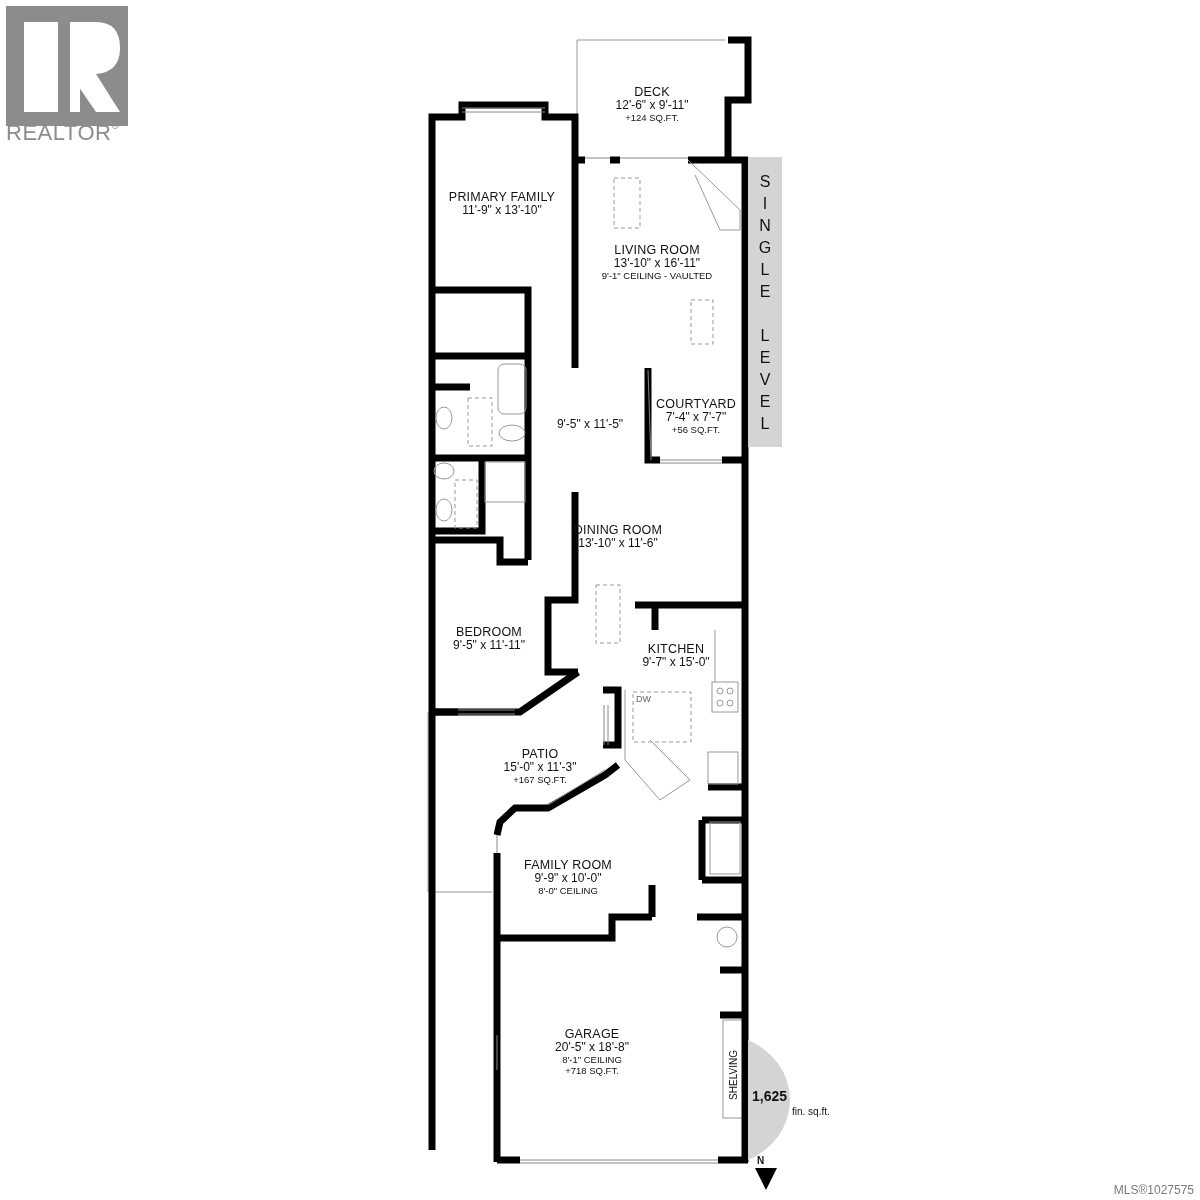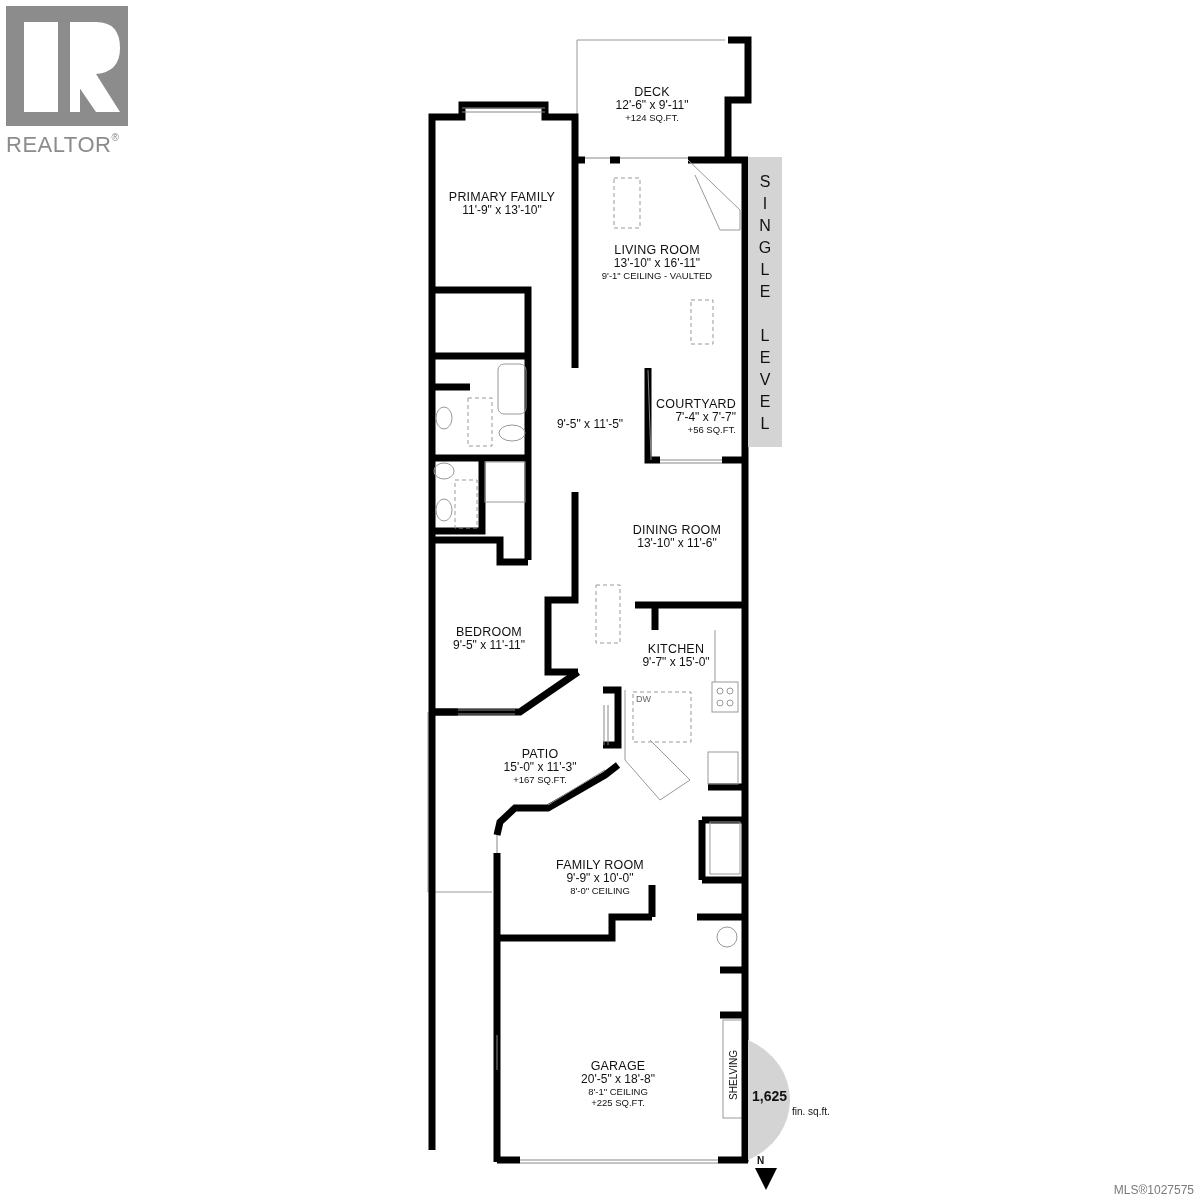--- a/index.html
+++ b/index.html
@@ -4,21 +4,21 @@
 <style>
   html, body { margin: 0; padding: 0; background: #ffffff; }
   body { width: 1200px; height: 1200px; position: relative; overflow: hidden;
          font-family: "Liberation Sans", "DejaVu Sans", sans-serif; color: #111; }
   .abs { position: absolute; }
   #plan { position: absolute; left: 0; top: 0; width: 1200px; height: 1200px; }
   .lbl { position: absolute; text-align: center; line-height: 1.15; white-space: nowrap; transform: translateX(-50%); }
   .lbl .name { font-size: 12.5px; letter-spacing: 0.2px; display: block; }
   .lbl .dim { font-size: 12px; display: block; }
   .lbl .sub { font-size: 9.5px; display: block; }
-  .realtor-text { left: 6px; top: 132px; font-size: 22px; color: #8c8c8c; letter-spacing: 0.5px; }
+  .realtor-text { left: 6px; top: 120px; font-size: 22px; color: #8c8c8c; letter-spacing: 0.5px; }
   .realtor-text sup { font-size: 10px; vertical-align: top; }
   .single-level { left: 748px; top: 157px; width: 34px; height: 290px; background: #d4d4d4; }
   .single-level .ch { display: block; text-align: center; font-size: 16px; line-height: 22px; letter-spacing: 0; }
   .sqft-num { left: 752px; top: 1088px; font-size: 14px; font-weight: bold; }
   .sqft-unit { left: 752px; top: 1106px; font-size: 10px; padding-left: 40px; }
   .north-label { left: 757px; top: 1155px; font-size: 10px; font-weight: bold; }
   .mls { right: 6px; top: 1183px; font-size: 12px; color: #7a7a7a; padding-left: 48px; }
   .shelving { left: 723px; top: 1030px; width: 20px; height: 90px; }
   .shelving span { position: absolute; left: 50%; top: 50%; transform: translate(-50%,-50%) rotate(-90deg); font-size: 10px; white-space: nowrap; }
 </style>
@@ -182,58 +182,58 @@
 <div class="lbl" style="left:657px; top:243px;">
   <span class="name">LIVING ROOM</span>
   <span class="dim">13'-10" x 16'-11"</span>
   <span class="sub">9'-1" CEILING - VAULTED</span>
 </div>
 
 <div class="lbl" style="left:590px; top:418px;">
   <span class="dim">9'-5" x 11'-5"</span>
 </div>
 
-<div class="lbl" style="left:696px; top:397px;text-align:right;">
+<div class="lbl" style="left:696px; top:397px;">
   <span class="name">COURTYARD</span>
   <span class="dim">7'-4" x 7'-7"</span>
   <span class="sub">+56 SQ.FT.</span>
 </div>
 
-<div class="lbl" style="left:677px; top:523px;">
+<div class="lbl" style="left:618px; top:523px;">
   <span class="name">DINING ROOM</span>
   <span class="dim">13'-10" x 11'-6"</span>
 </div>
 
 <div class="lbl" style="left:489px; top:625px;">
   <span class="name">BEDROOM</span>
   <span class="dim">9'-5" x 11'-11"</span>
 </div>
 
 <div class="lbl" style="left:676px; top:642px;">
   <span class="name">KITCHEN</span>
   <span class="dim">9'-7" x 15'-0"</span>
 </div>
 
 <div class="lbl" style="left:540px; top:747px;">
   <span class="name">PATIO</span>
   <span class="dim">15'-0" x 11'-3"</span>
   <span class="sub">+167 SQ.FT.</span>
 </div>
 
-<div class="lbl" style="left:600px; top:858px;">
+<div class="lbl" style="left:568px; top:858px;">
   <span class="name">FAMILY ROOM</span>
   <span class="dim">9'-9" x 10'-0"</span>
   <span class="sub">8'-0" CEILING</span>
 </div>
 
-<div class="lbl" style="left:618px; top:1027px;margin-top:32px;">
+<div class="lbl" style="left:592px; top:1027px;">
   <span class="name">GARAGE</span>
   <span class="dim">20'-5" x 18'-8"</span>
   <span class="sub">8'-1" CEILING</span>
-  <span class="sub">+225 SQ.FT.</span>
+  <span class="sub">+718 SQ.FT.</span>
 </div>
 
 <div class="abs shelving">
   <span>SHELVING</span>
 </div>
 
 <div class="abs sqft-num">1,625</div>
 <div class="abs sqft-unit">fin. sq.ft.</div>
 
 <div class="abs north-label">N</div>

